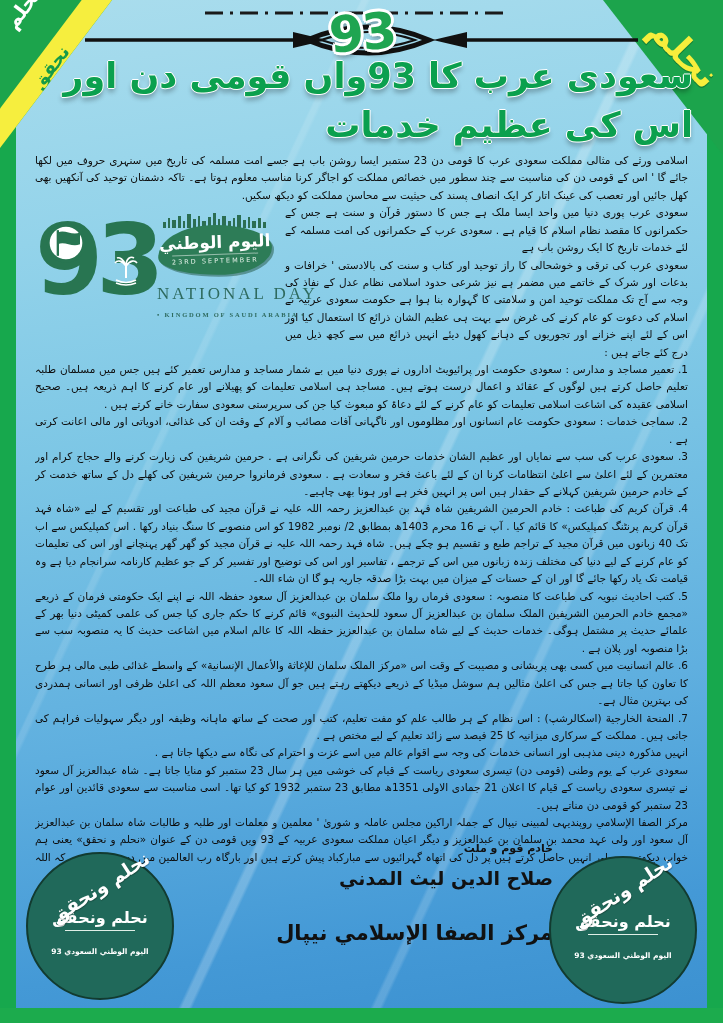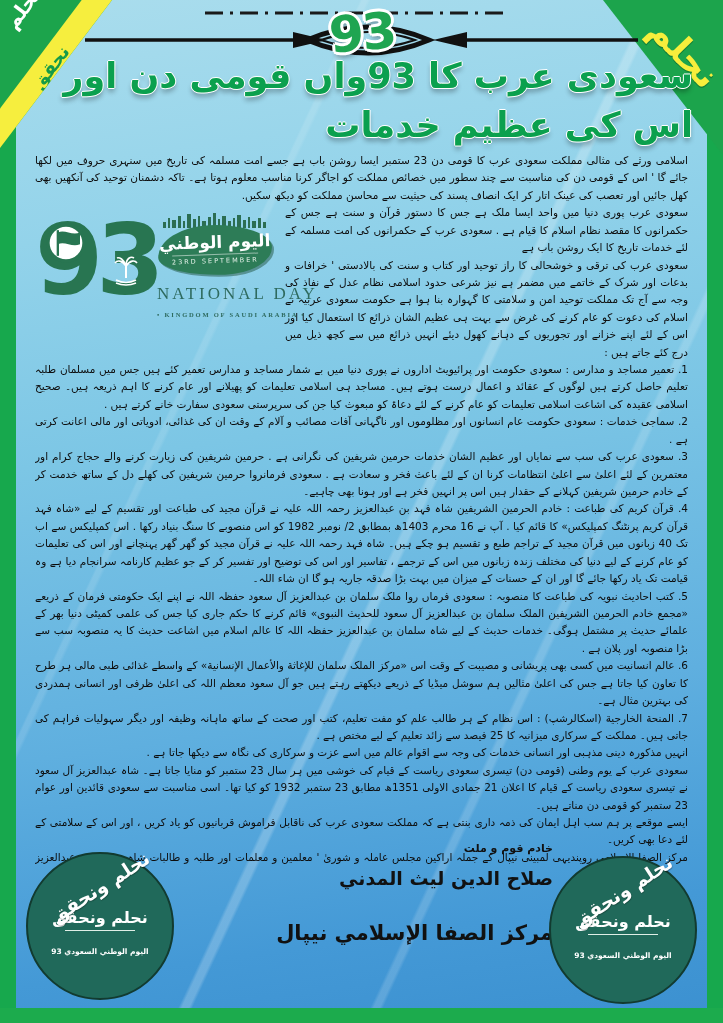--- a/index.html
+++ b/index.html
@@ -160,23 +160,22 @@
 
     <p>سعودی عرب پوری دنیا میں واحد ایسا ملک ہے جس کا دستور قرآن و سنت ہے جس کے حکمرانوں کا مقصد نظام اسلام کا قیام ہے . سعودی عرب کے حکمرانوں کی امت مسلمہ کے لئے خدمات تاریخ کا ایک روشن باب ہے</p>
     <p>سعودی عرب کی ترقی و خوشحالی کا راز توحید اور کتاب و سنت کی بالادستی ' خرافات و بدعات اور شرک کے خاتمے میں مضمر ہے نیز شرعی حدود اسلامی نظام عدل کے نفاذ کی وجہ سے آج تک مملکت توحید امن و سلامتی کا گہوارہ بنا ہوا ہے حکومت سعودی عربیہ نے اسلام کی دعوت کو عام کرنے کی غرض سے بہت ہی عظیم الشان ذرائع کا استعمال کیا اور اس کے لئے اپنے خزانے اور تجوریوں کے دہانے کھول دیئے انہیں ذرائع میں سے کچھ ذیل میں درج کئے جاتے ہیں :</p>
     <p>1. تعمیر مساجد و مدارس : سعودی حکومت اور پرائیویٹ اداروں نے پوری دنیا میں بے شمار مساجد و مدارس تعمیر کئے ہیں جس میں مسلمان طلبہ تعلیم حاصل کرتے ہیں لوگوں کے عقائد و اعمال درست ہوتے ہیں۔ مساجد ہی اسلامی تعلیمات کو پھیلانے اور عام کرنے کا اہم ذریعہ ہیں۔ صحیح اسلامی عقیدہ کی اشاعت اسلامی تعلیمات کو عام کرنے کے لئے دعاۃ کو مبعوث کیا جن کی سرپرستی سعودی سفارت خانے کرتے ہیں .</p>
     <p>2. سماجی خدمات : سعودی حکومت عام انسانوں اور مظلوموں اور ناگہانی آفات مصائب و آلام کے وقت ان کی غذائی، ادویاتی اور مالی اعانت کرتی ہے .</p>
     <p>3. سعودی عرب کی سب سے نمایاں اور عظیم الشان خدمات حرمین شریفین کی نگرانی ہے . حرمین شریفین کی زیارت کرنے والے حجاج کرام اور معتمرین کے لئے اعلیٰ سے اعلیٰ انتظامات کرنا ان کے لئے باعث فخر و سعادت ہے . سعودی فرمانروا حرمین شریفین کی کھلے دل کے ساتھ خدمت کر کے خادم حرمین شریفین کہلانے کے حقدار ہیں اس پر انہیں فخر ہے اور ہونا بھی چاہیے۔</p>
     <p>4. قرآن کریم کی طباعت : خادم الحرمین الشریفین شاہ فہد بن عبدالعزیز رحمہ اللہ علیہ نے قرآن مجید کی طباعت اور تقسیم کے لیے «شاہ فہد قرآن کریم پرنٹنگ کمپلیکس» کا قائم کیا . آپ نے 16 محرم 1403ھ بمطابق 2/ نومبر 1982 کو اس منصوبے کا سنگ بنیاد رکھا . اس کمپلیکس سے اب تک 40 زبانوں میں قرآن مجید کے تراجم طبع و تقسیم ہو چکے ہیں۔ شاہ فہد رحمہ اللہ علیہ نے قرآن مجید کو گھر گھر پہنچانے اور اس کی تعلیمات کو عام کرنے کے لیے دنیا کی مختلف زندہ زبانوں میں اس کے ترجمے ، تفاسیر اور اس کی توضیح اور تفسیر کر کے جو عظیم کارنامہ سرانجام دیا ہے وہ قیامت تک یاد رکھا جائے گا اور ان کے حسنات کے میزان میں بہت بڑا صدقہ جاریہ ہو گا ان شاء اللہ۔</p>
     <p>5. کتب احادیث نبویہ کی طباعت کا منصوبہ : سعودی فرماں روا ملک سلمان بن عبدالعزیز آل سعود حفظہ اللہ نے اپنے ایک حکومتی فرمان کے ذریعے «مجمع خادم الحرمین الشریفین الملک سلمان بن عبدالعزیز آل سعود للحدیث النبوی» قائم کرنے کا حکم جاری کیا جس کی علمی کمیٹی دنیا بھر کے علمائے حدیث پر مشتمل ہوگی۔ خدمات حدیث کے لیے شاہ سلمان بن عبدالعزیز حفظہ اللہ کا عالم اسلام میں اشاعت حدیث کا یہ منصوبہ سب سے بڑا منصوبہ اور پلان ہے .</p>
     <p>6. عالم انسانیت میں کسی بھی پریشانی و مصیبت کے وقت اس «مرکز الملک سلمان للإغاثة والأعمال الإنسانية» کے واسطے غذائی طبی مالی ہر طرح کا تعاون کیا جاتا ہے جس کی اعلیٰ مثالیں ہم سوشل میڈیا کے ذریعے دیکھتے رہتے ہیں جو آل سعود معظم اللہ کی اعلیٰ ظرفی اور انسانی ہمدردی کی بہترین مثال ہے۔</p>
     <p>7. المنحة الخارجية (اسکالرشپ) : اس نظام کے ہر طالب علم کو مفت تعلیم، کتب اور صحت کے ساتھ ماہانہ وظیفہ اور دیگر سہولیات فراہم کی جاتی ہیں۔ مملکت کے سرکاری میزانیہ کا 25 فیصد سے زائد تعلیم کے لیے مختص ہے .</p>
-    <p>انہیں مذکورہ دینی مذہبی اور انسانی خدمات کی وجہ سے اقوام عالم میں اسے عزت و سرکاری کی نگاہ سے دیکھا جاتا ہے .</p>
+    <p>انہیں مذکورہ دینی مذہبی اور انسانی خدمات کی وجہ سے اقوام عالم میں اسے عزت و احترام کی نگاہ سے دیکھا جاتا ہے .</p>
     <p>سعودی عرب کے یوم وطنی (قومی دن) تیسری سعودی ریاست کے قیام کی خوشی میں ہر سال 23 ستمبر کو منایا جاتا ہے۔ شاہ عبدالعزیز آل سعود نے تیسری سعودی ریاست کے قیام کا اعلان 21 جمادی الاولی 1351ھ مطابق 23 ستمبر 1932 کو کیا تھا۔ اسی مناسبت سے سعودی قائدین اور عوام 23 ستمبر کو قومی دن مناتے ہیں۔</p>
-    <p>ایسے موقعے پر ہم سب اہل ایمان کی ذمہ داری بنتی ہے کہ مملکت سعودی عرب کی ناقابل فراموش قربانیوں کو یاد کریں ، اور اس کے سلامتی کے لئے دعا بھی کریں۔</p>
     <p>مرکز الصفا الإسلامي روپندیہی لمبینی نیپال کے جملہ اراکین مجلس عاملہ و شوریٰ ' معلمین و معلمات اور طلبہ و طالبات شاہ سلمان بن عبدالعزیز آل سعود اور ولی عہد محمد بن سلمان بن عبدالعزیز و دیگر اعیان مملکت سعودی عربیہ کے 93 ویں قومی دن کے عنوان «نحلم و نحقق» یعنی ہم خواب دیکھتے ہیں اور انہیں حاصل کرتے ہیں پر دل کی اتھاہ گہرائیوں سے مبارکباد پیش کرتے ہیں اور بارگاہ رب العالمین میں دست بدعا ہیں کہ اللہ تعالیٰ ان کی زندگیوں میں برکت عطا فرمائے تاکہ یہ خاندان حرمین شریفین اور سعودی عوام کی مزید خدمت کر سکیں اور حاسدوں کے نظر بد سے ان کی حفاظت فرمائے . ان کے حسنات کو قبول فرمائے آمین تقبل یا رب العالمین .</p>
   </div>
 
   <div class="closing">
     <div class="servant">خادم قوم و ملت</div>
     <div class="sig-name">صلاح الدين ليث المدني</div>
     <div class="sig-org">مركز الصفا الإسلامي نيپال</div>
   </div>
 
   <div class="badge left">

